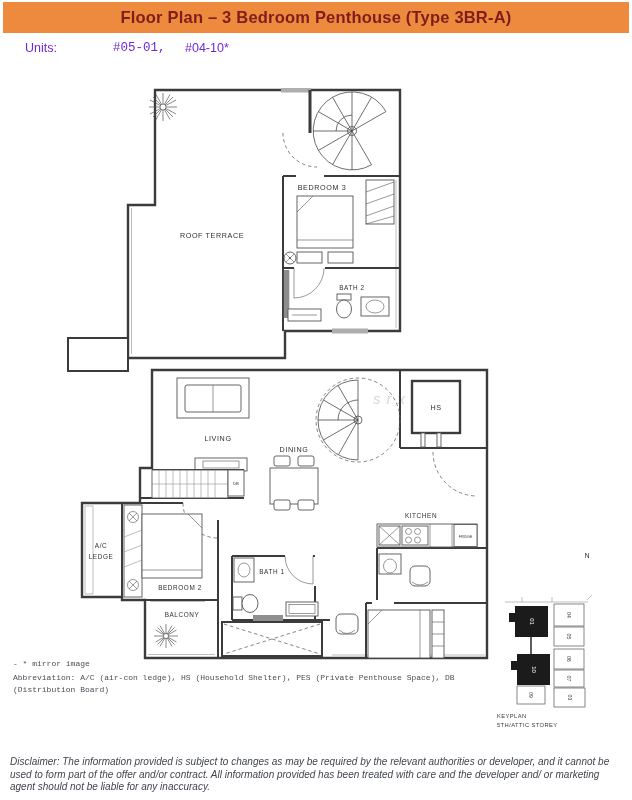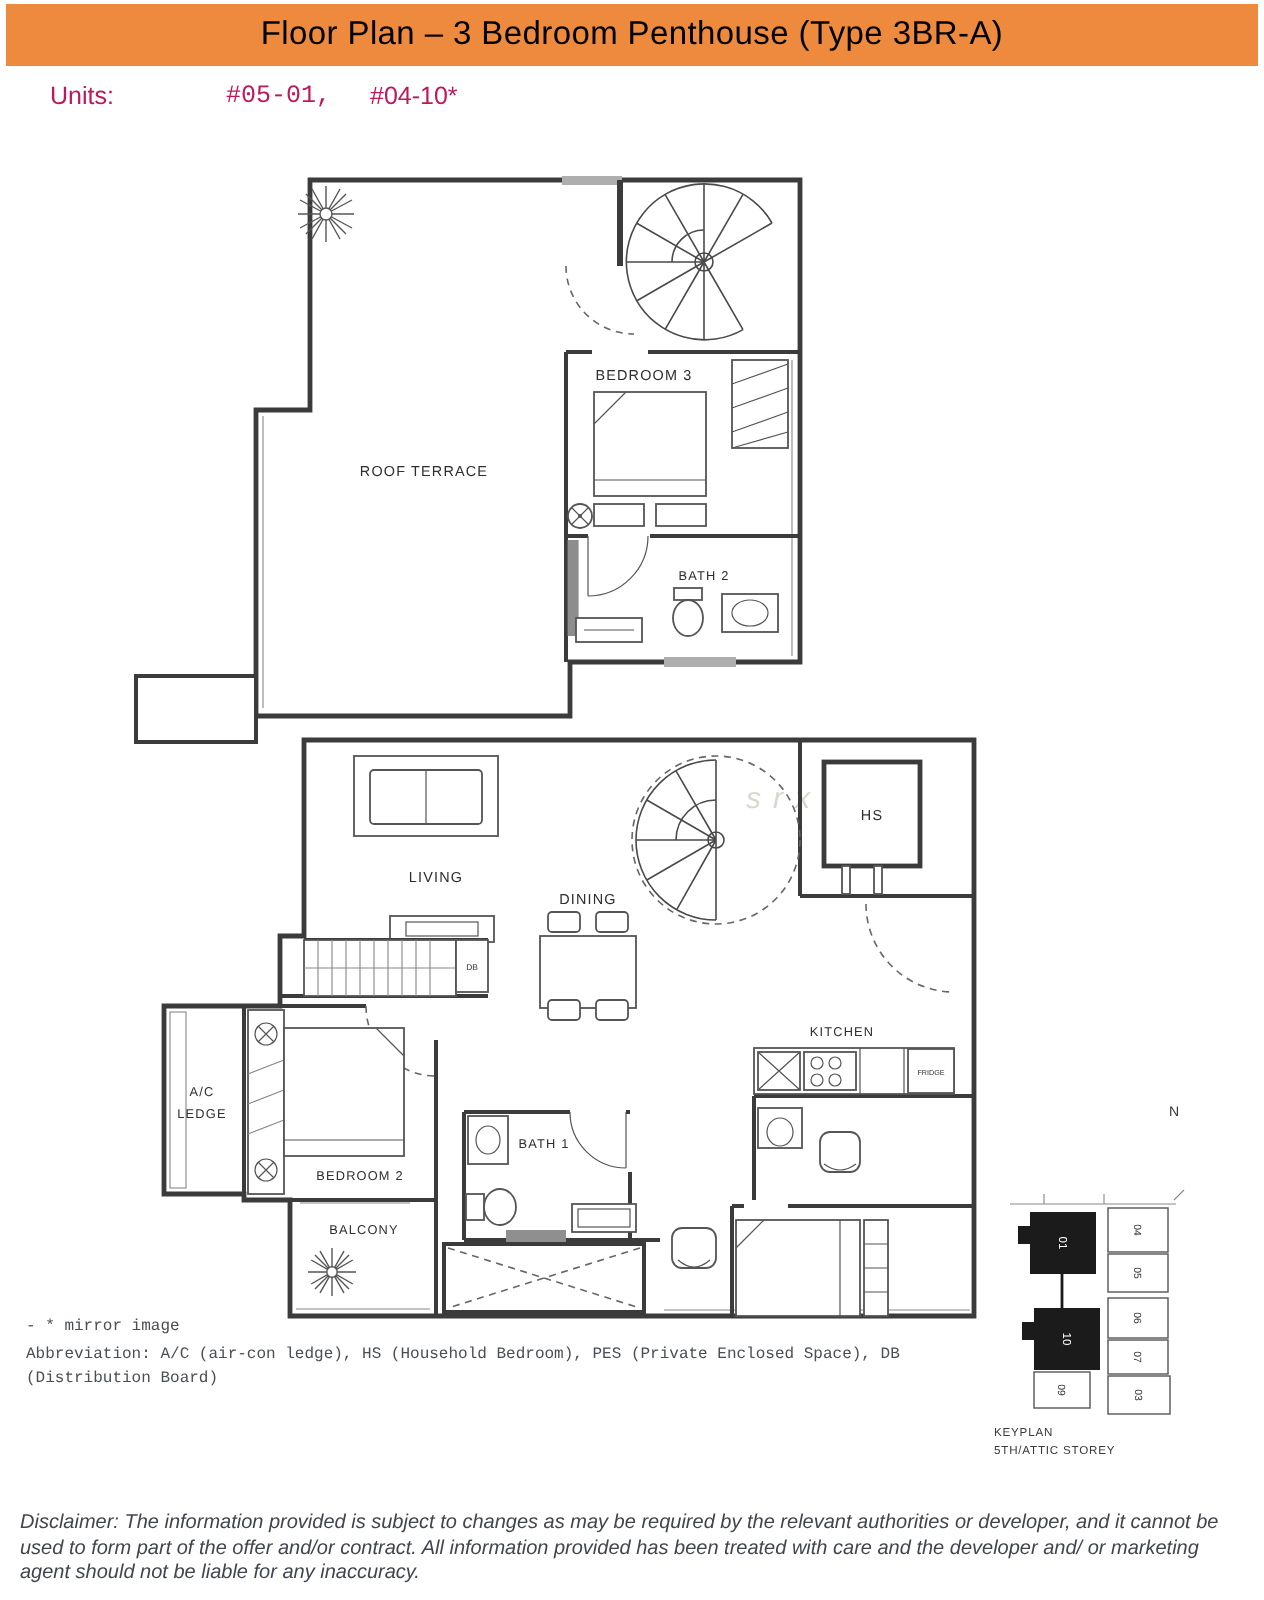--- a/index.html
+++ b/index.html
@@ -2,23 +2,23 @@
 <html><head>
 <meta charset="utf-8">
 <style>
   html,body{margin:0;padding:0;}
   body{width:632px;height:800px;background:#ffffff;position:relative;
        font-family:"Liberation Sans",sans-serif;}
   .page{position:absolute;inset:0;width:632px;height:800px;background:#fff;overflow:hidden;}
 
   .banner{position:absolute;left:3px;top:2px;width:626px;height:31px;background:#EE8A3E;
           display:flex;align-items:center;justify-content:center;}
-  .banner h1{margin:0;font-size:16.5px;font-weight:normal;color:#000000;letter-spacing:.2px;}
-
-  .meta{position:absolute;left:25px;top:41px;font-size:12.5px;color:#be185d;}
+  .banner h1{margin:0;font-size:16.5px;font-weight:bold;color:#7f1d1d;letter-spacing:.2px;}
+
+  .meta{position:absolute;left:25px;top:41px;font-size:12.5px;color:#6d28d9;}
   .meta .row{display:flex;margin-bottom:5px;}
   .meta .lbl{width:88px;}
   .meta .v1{width:72px;font-family:Liberation Mono, monospace;}
 
   svg{position:absolute;overflow:visible;}
   #upperPlan{left:60px;top:84px;}
   #lowerPlan{left:70px;top:358px;}
   #keyPlan{left:492px;top:540px;}
 
   .wall{stroke:#3b3b3b;stroke-width:2.4;fill:none;}
@@ -295,20 +295,20 @@
     <text class="kp-num" x="569" y="680.5" transform="rotate(90 569 678.5)">07</text>
     <text class="kp-num" x="569.5" y="699.5" transform="rotate(90 569.5 697.5)">03</text>
     <text class="kp-num" x="531" y="697" transform="rotate(90 531 695)">09</text>
 
     <text class="kp-cap" x="497" y="718">KEYPLAN</text>
     <text class="kp-cap" x="497" y="727">5TH/ATTIC STOREY</text>
   </svg>
 
   <section class="notes">
     <p>- * mirror image</p>
-    <p>Abbreviation: A/C (air-con ledge), HS (Household Bedroom), PES (Private Enclosed Space), DB (Distribution Board)</p>
+    <p>Abbreviation: A/C (air-con ledge), HS (Household Shelter), PES (Private Penthouse Space), DB (Distribution Board)</p>
   </section>
 
   <footer class="disclaimer">
     <p style="margin:0">Disclaimer: The information provided is subject to changes as may be required by the relevant authorities or developer, and it cannot be used to form part of the offer and/or contract. All information provided has been treated with care and the developer and/ or marketing agent should not be liable for any inaccuracy.</p>
   </footer>
 
 </div>
 
 </body></html>

